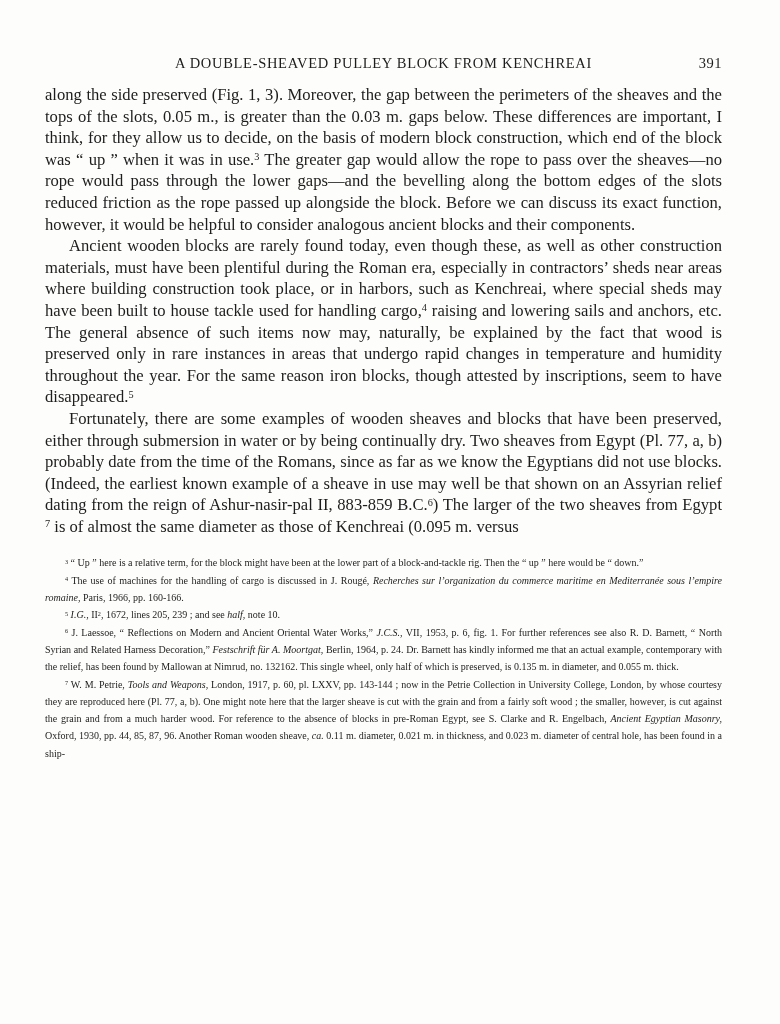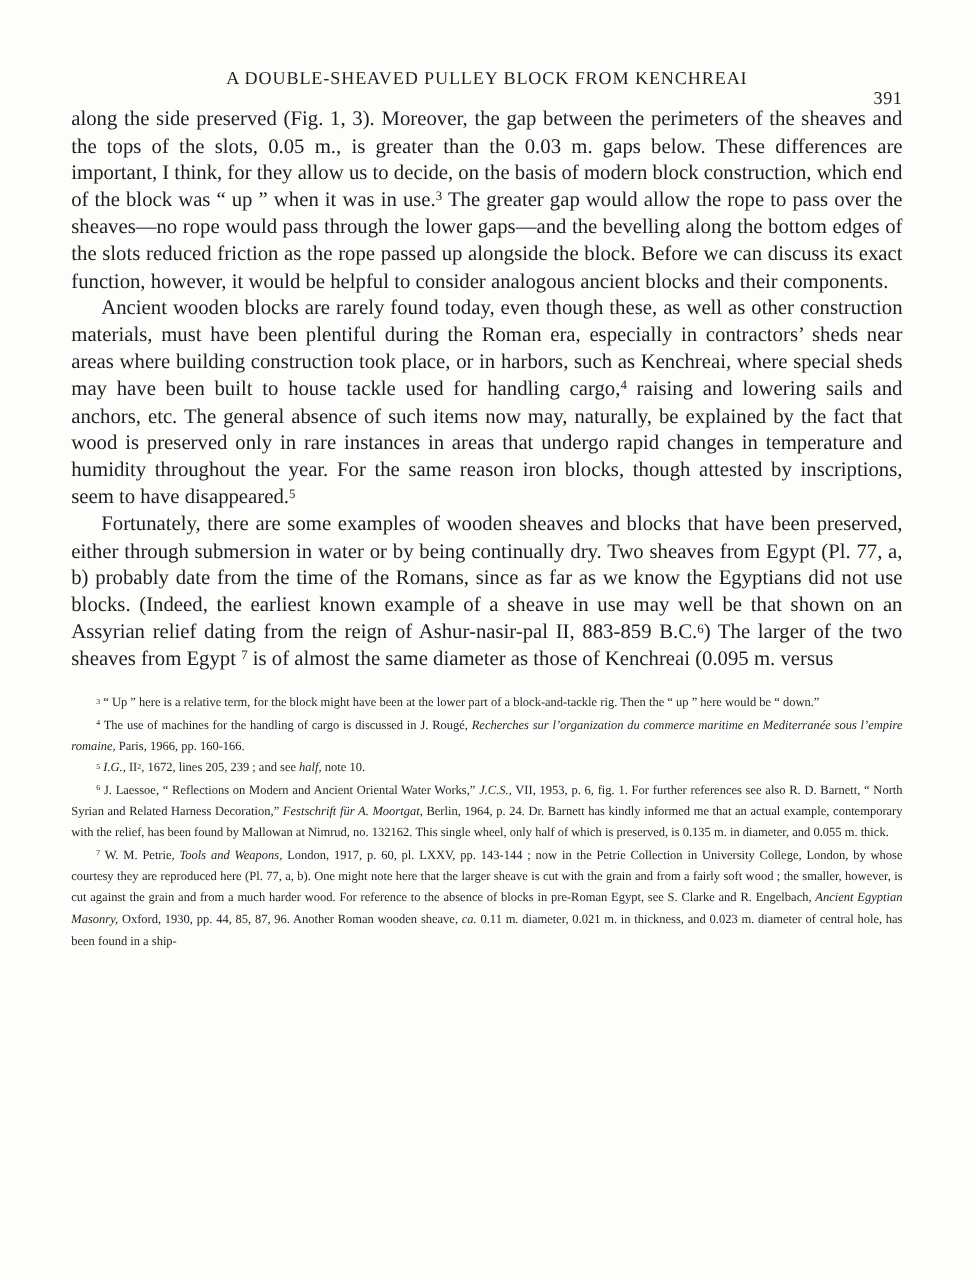--- a/index.html
+++ b/index.html
@@ -9,34 +9,34 @@
   }
   .page {
     position: relative;
     width: 780px;
     height: 1024px;
     margin: 0 auto;
     background: #fdfdfb;
     color: #1d1d1d;
     font-family: "Liberation Serif", "DejaVu Serif", serif;
     box-sizing: border-box;
-    padding: 55px 58px 20px 57px;
+    padding: 55px 58px 20px 45px;
     overflow: hidden;
   }
   .header {
     position: relative;
     text-align: center;
     font-size: 14.5px;
     letter-spacing: 0.7px;
     white-space: nowrap;
   }
   .header .pageno {
     position: absolute;
     right: 0;
-    top: 16px;
+    top: 0;
     letter-spacing: 0.5px;
   }
   .body-text {
     margin-top: 12px;
     font-size: 16.6px;
     line-height: 21.6px;
     text-align: justify;
   }
   .body-text p {
     margin: 0;

